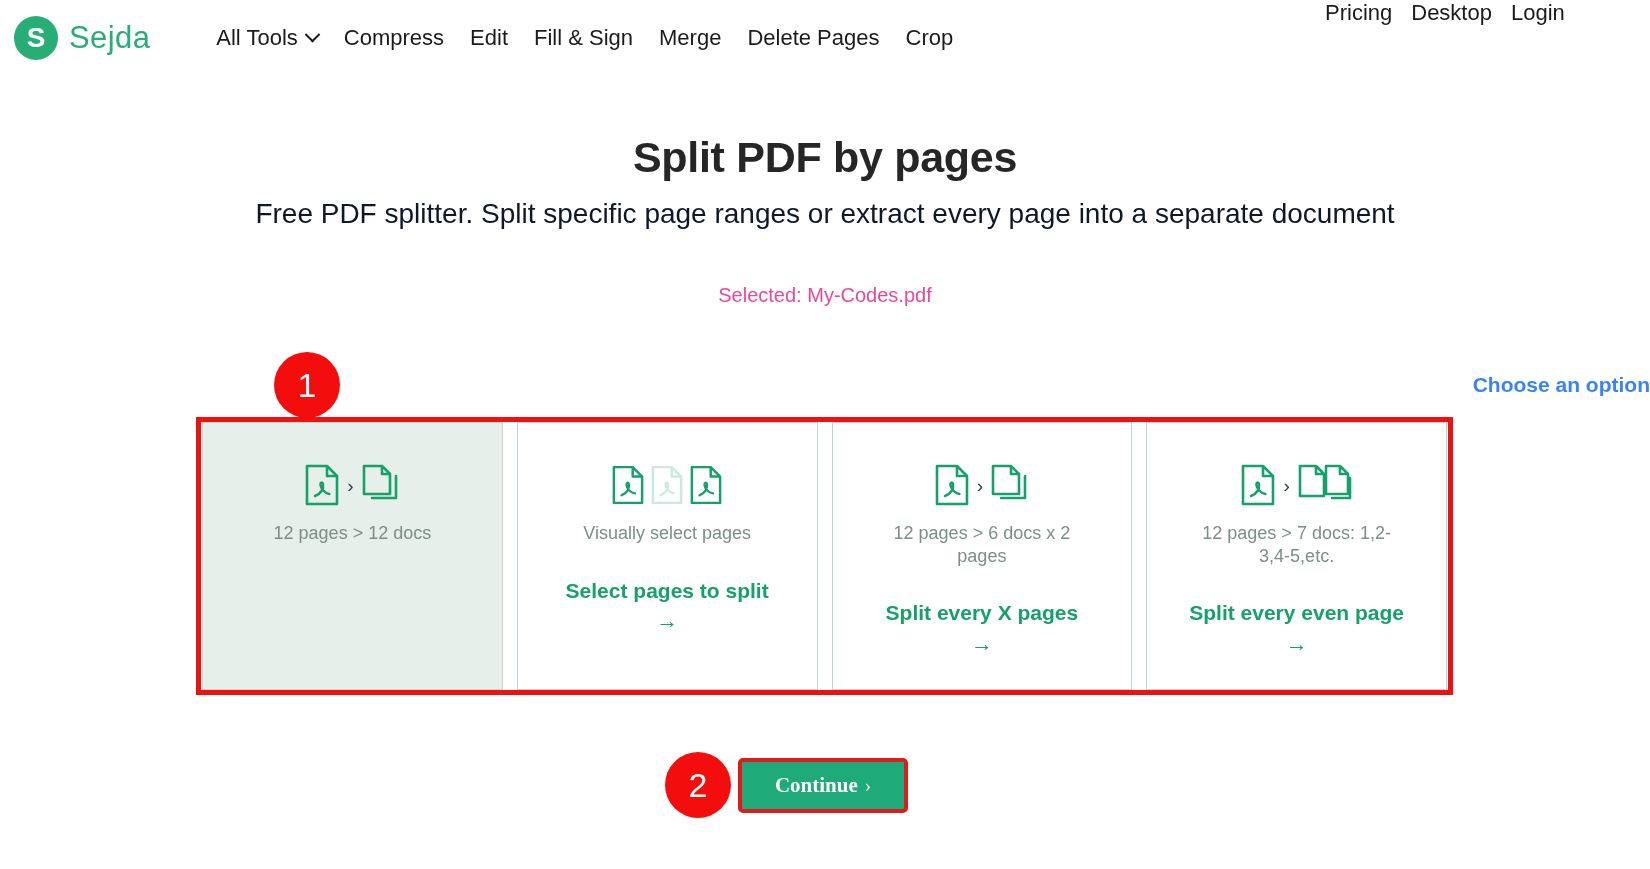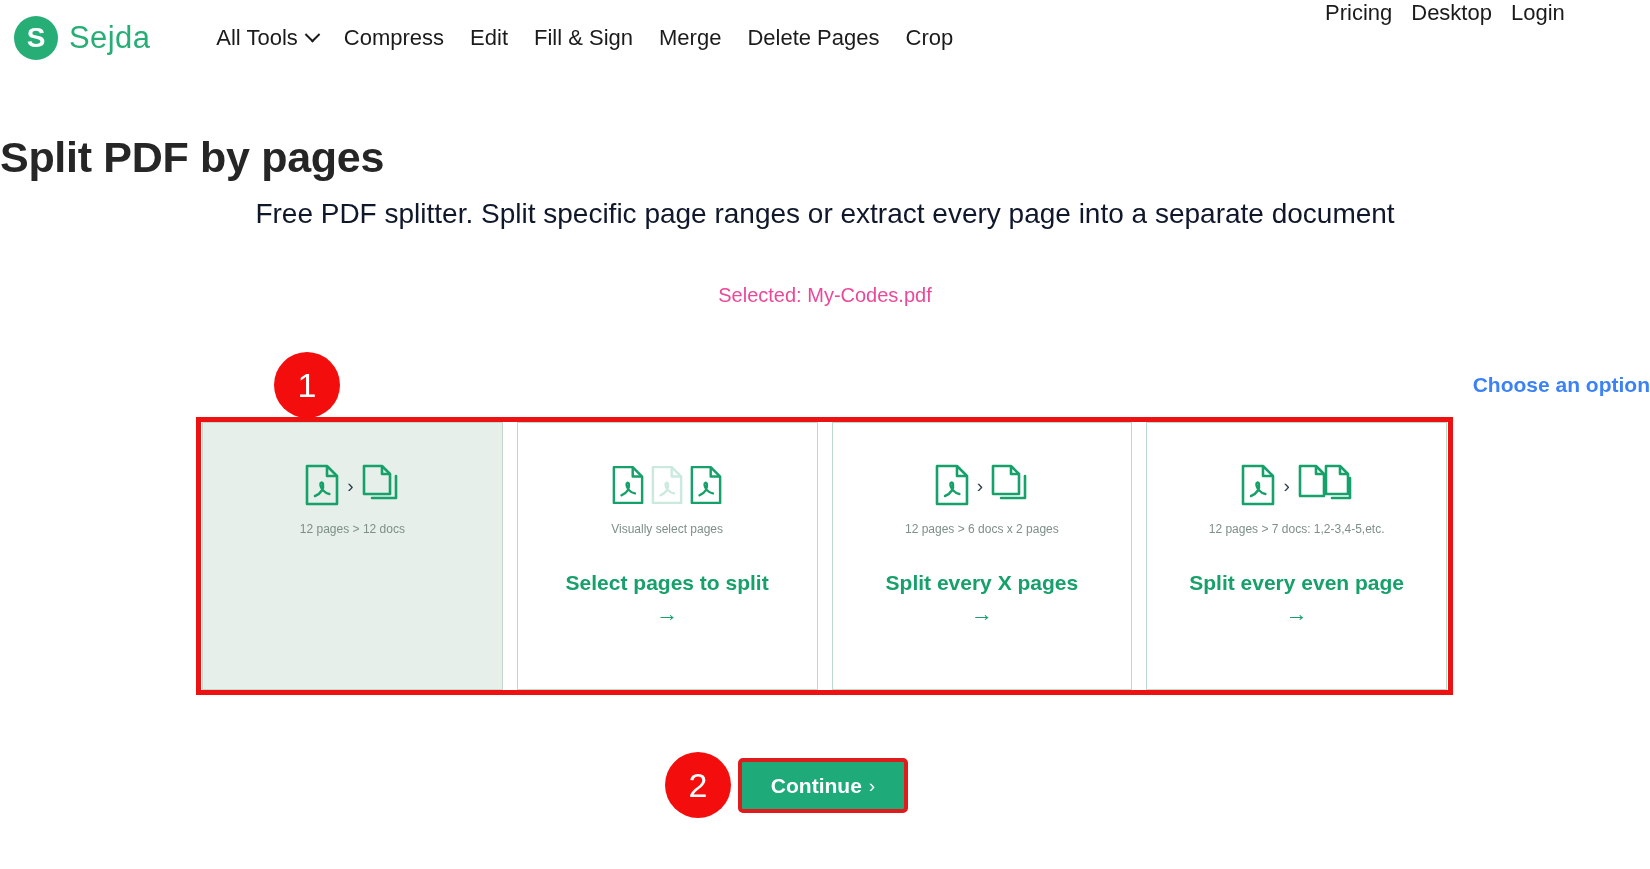--- a/index.html
+++ b/index.html
@@ -49,20 +49,21 @@
     transform: rotate(45deg) translate(-2px,-2px);
   }
   .nav-right {
     position: absolute; left: 1325px; top: 0; height: 75px;
     display: flex; align-items: flex-start; gap: 19px;
   }
 
   
   .page-title {
     position: absolute; top: 133px; left: 0; width: 1650px;
+    text-align: center;
     font-size: 43px; font-weight: bold; color: #262626;
     letter-spacing: -0.3px;
   }
   .page-subtitle {
     position: absolute; top: 198px; left: 0; width: 1650px;
     text-align: center;
     font-size: 28px; color: #0f172a;
     white-space: nowrap;
   }
   .selected-file {
@@ -104,21 +105,21 @@
   .card-icons {
     display: flex; align-items: center; justify-content: center;
     gap: 7px; height: 48px;
   }
   .card-icons .sep {
     color: #2c3e50; font-size: 19px; line-height: 1;
     margin: 0 1px;
   }
   .card-sub {
     margin-top: 13px;
-    font-size: 12px; color: #7d8f86;
+    font-size: 18px; color: #7d8f86;
     text-align: center; line-height: 1.25;
     max-width: 200px;
   }
   .card-title {
     margin-top: 31px;
     font-size: 21px; font-weight: bold; color: #16a06a;
     text-align: center; line-height: 1.42;
     max-width: 215px;
   }
   .card-title .arrow {
@@ -139,20 +140,21 @@
     position: absolute;
     left: 738px; top: 758px;
     width: 170px; height: 55px;
     background: #1eaa79;
     border: 4px solid #e01b1b;
     border-radius: 5px;
     display: flex; align-items: center; justify-content: center;
     gap: 7px;
     color: #ffffff; font-size: 21px; font-weight: bold;
     cursor: pointer;
+    font-family: Liberation Serif, serif;
   }
   .continue-btn .chev {
     font-size: 19px; font-weight: normal;
   }
 
   
   .badge {
     position: absolute;
     border-radius: 50%;
     background: #f40d0d;

